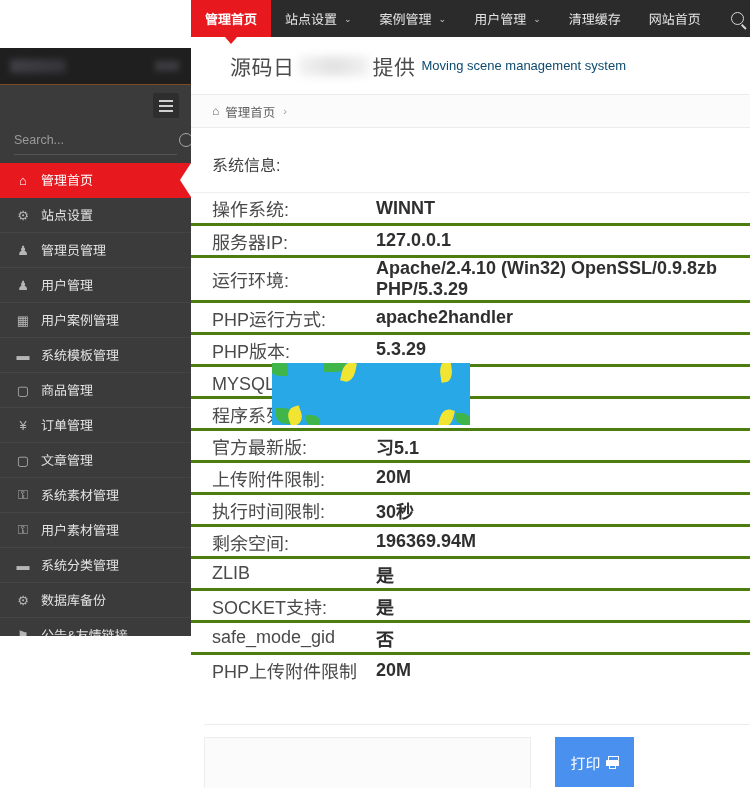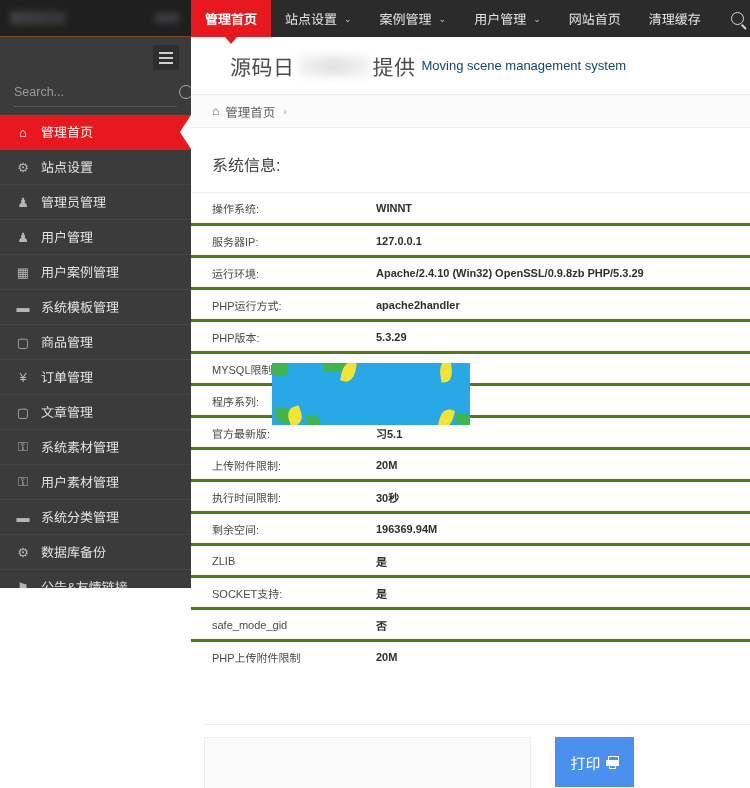--- a/index.html
+++ b/index.html
@@ -15,20 +15,21 @@
 
   
   .sidebar {
     width: 191px;
     min-width: 191px;
     height: 588px;
     background: #3b3b3b;
     position: relative;
     z-index: 5;
     overflow: hidden;
+    margin-top: 48px;
   }
   .sidebar-brandbar {
     height: 37px;
     background: #1f1f1f;
     border-bottom: 1px solid #7a4a22;
     position: relative;
   }
   .brand-blur {
     position: absolute;
     left: 10px; top: 11px;
@@ -247,21 +248,21 @@
   }
 
   .info-table {
     width: 100%;
     border-collapse: collapse;
   }
   .info-table tr { border-top: 3px solid #4d7c0f; }
   .info-table tr:first-child { border-top: 1px solid #eeeeee; }
   .info-table td {
     height: 32px;
-    font-size: 11px;
+    font-size: 18px;
     color: #4a4a4a;
     vertical-align: middle;
     margin-left: 18px;
   }
   .info-table td.k {
     width: 183px;
     padding-left: 21px;
     color: #4a4a4a;
   }
   .info-table td.v {
@@ -461,24 +462,24 @@
         </div>
         <div class="topnav-item">
           <span>案例管理</span>
           <span class="caret">⌄</span>
         </div>
         <div class="topnav-item">
           <span>用户管理</span>
           <span class="caret">⌄</span>
         </div>
         <div class="topnav-item">
+          <span>清理缓存</span>
+        </div>
+        <div class="topnav-item">
           <span>网站首页</span>
-        </div>
-        <div class="topnav-item">
-          <span>清理缓存</span>
         </div>
         <div class="topnav-search">
           <span class="mag2"></span>
         </div>
       </div>
 
     <div class="page-title-bar">
       <span class="title-main">源码日</span>
       <span class="title-blur"></span>
       <span class="title-main">提供</span>

